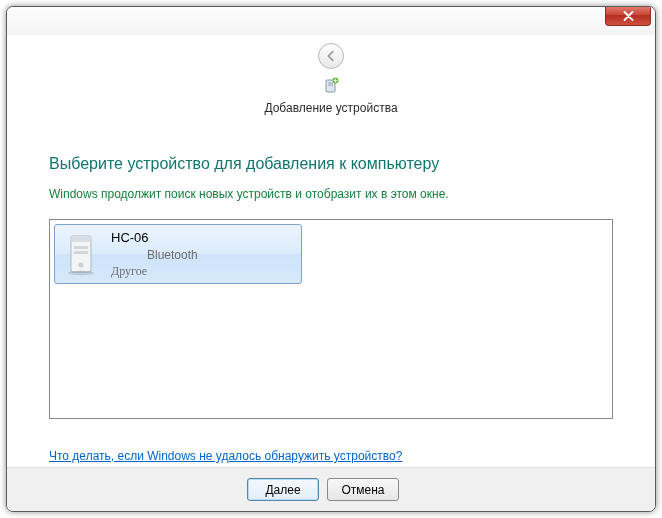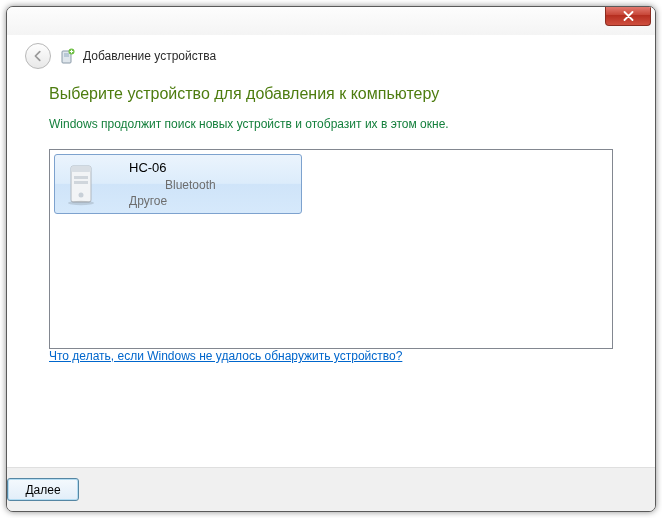--- a/index.html
+++ b/index.html
@@ -46,20 +46,21 @@
     align-items: center;
     justify-content: center;
     cursor: pointer;
   }
   .close-btn svg { width: 11px; height: 10px; }
   .header {
     padding: 8px 18px 14px 18px;
     display: flex;
     align-items: center;
     gap: 8px;
+    flex-direction: column;
   }
   .back-btn {
     width: 26px; height: 26px;
     border-radius: 50%;
     border: 1px solid #b8b8b8;
     background: linear-gradient(to bottom, #fefefe, #e8e8e8);
     display: flex; align-items: center; justify-content: center;
     color: #9a9a9a;
   }
   .back-btn svg { width: 14px; height: 14px; }
@@ -69,24 +70,24 @@
   }
   .header-title {
     font-size: 12px;
     color: #2b2b2b;
   }
   .content {
     padding: 0 42px;
   }
   .main-heading {
     font-size: 16px;
-    color: #4d7c0f;
+    color: #0f766e;
     font-weight: normal;
     margin-bottom: 14px;
-    margin-top: 2px;
+    margin-top: 26px;
   }
   .subtext {
     font-size: 12px;
     color: #15803d;
     margin-bottom: 18px;
   }
   .device-list {
     border: 1px solid #828790;
     height: 200px;
     background: #fff;
@@ -94,47 +95,48 @@
     overflow: auto;
   }
   .device-item {
     width: 248px;
     border: 1px solid #7da2ce;
     border-radius: 3px;
     background: linear-gradient(to bottom, #ebf4fd 0%, #dcecfb 49%, #cfe4f9 50%, #d6e9fb 100%);
     padding: 4px 6px;
     display: flex;
     align-items: center;
-    gap: 28px;
+    gap: 10px;
     cursor: pointer;
   }
   .device-icon {
     width: 40px; height: 44px;
     display: flex; align-items: center; justify-content: center;
   }
   .device-text { line-height: 1.35; }
   .device-name { font-size: 13px; color: #000; }
   .device-type { font-size: 12px; color: #6d6d6d; margin-left: 36px; }
-  .device-cat { font-size: 12px; color: #6d6d6d; }
+  .device-cat { font-size: 12px; color: #6d6d6d; font-family: Liberation Serif, serif; }
   .help-link {
     display: inline-block;
+    margin-top: 30px;
     font-size: 12px;
     color: #0066cc;
     text-decoration: underline;
     cursor: pointer;
   }
   .footer {
     position: absolute;
     bottom: 0; left: 0; right: 0;
     height: 44px;
     background: #f0f0f0;
     border-top: 1px solid #dfdfdf;
     display: flex;
     align-items: center;
-    justify-content: space-between;
+    justify-content: center;
     padding-right: 16px;
     gap: 8px;
   }
   .btn {
     min-width: 72px;
     height: 23px;
     font-size: 12px;
     font-family: inherit;
     border: 1px solid #8a8a8a;
     border-radius: 3px;
@@ -201,16 +203,17 @@
             <div class="device-cat">Другое</div>
           </div>
         </div>
       </div>
 
       <a class="help-link">Что делать, если Windows не удалось обнаружить устройство?</a>
     </div>
 
     <div class="footer">
       <button class="btn primary">Далее</button>
+      <button class="btn">Отмена</button>
     </div>
 
   </div>
 </div>
 
 </body></html>

